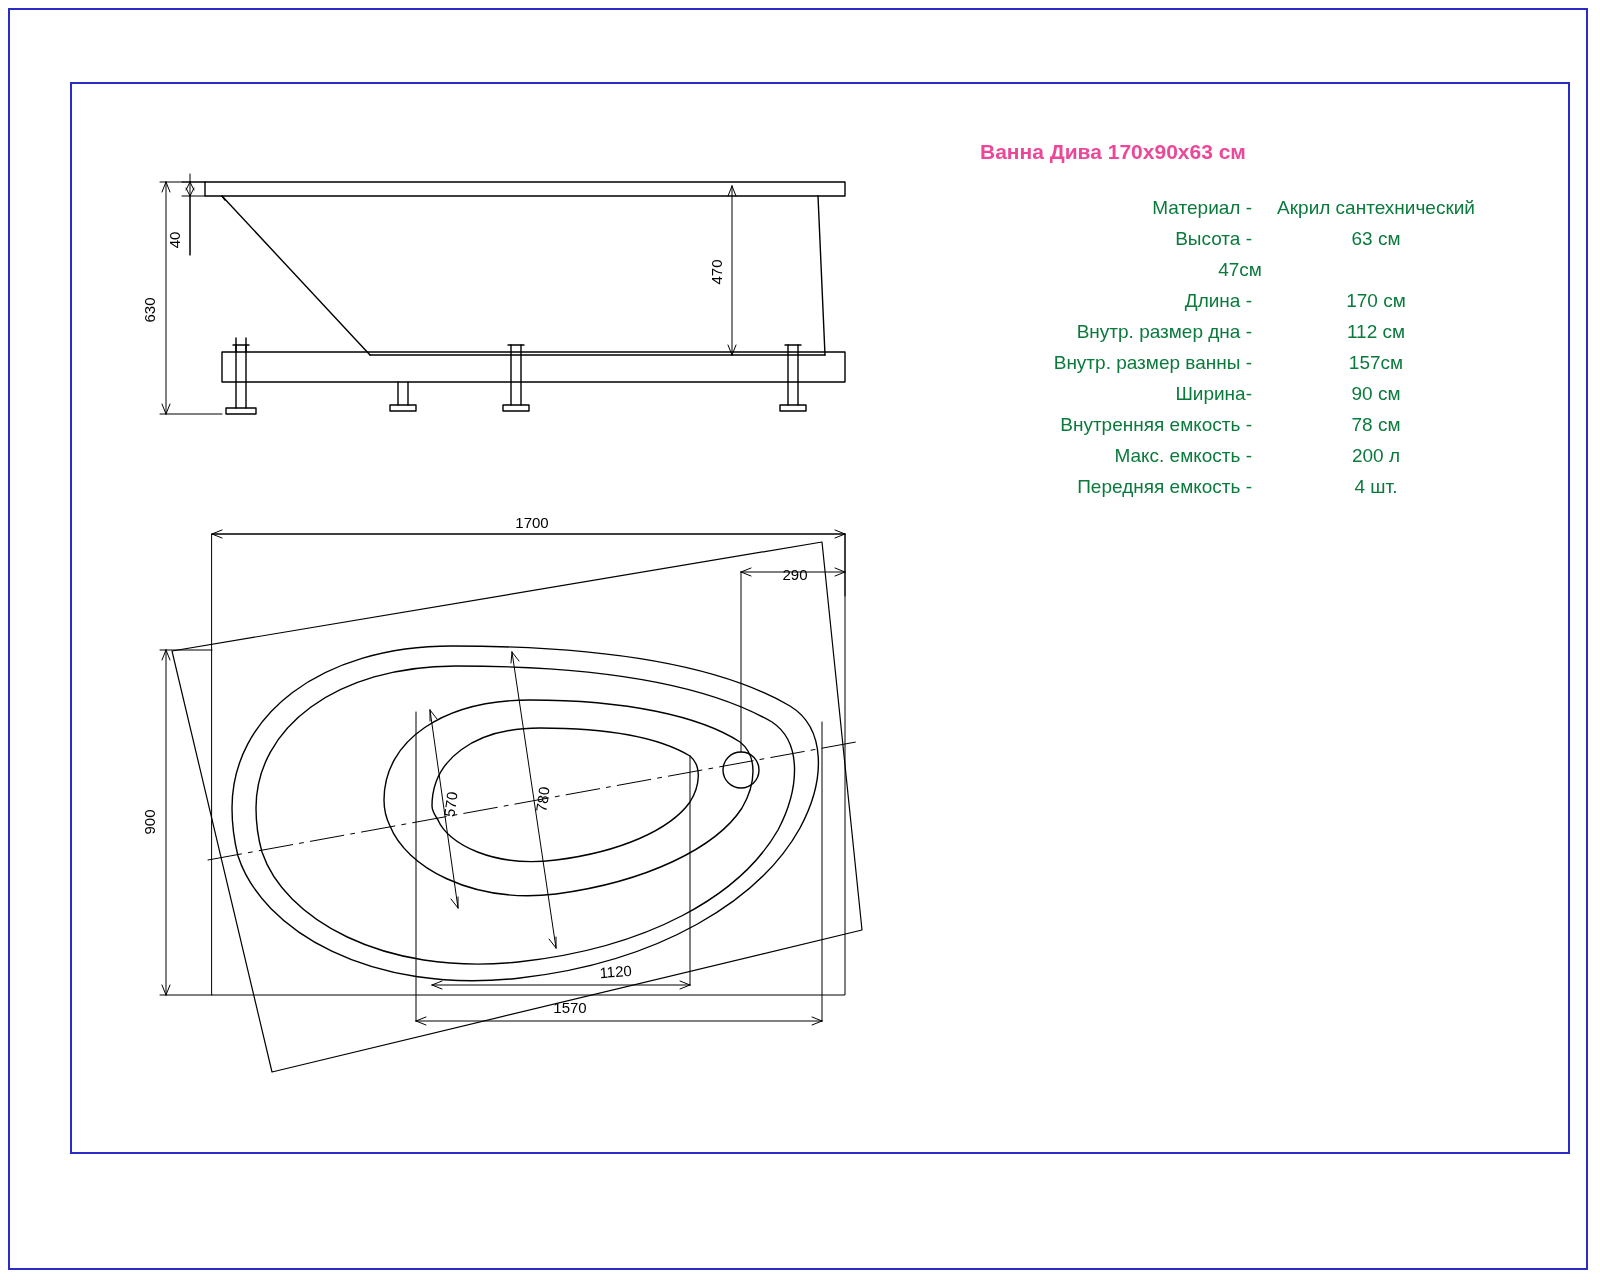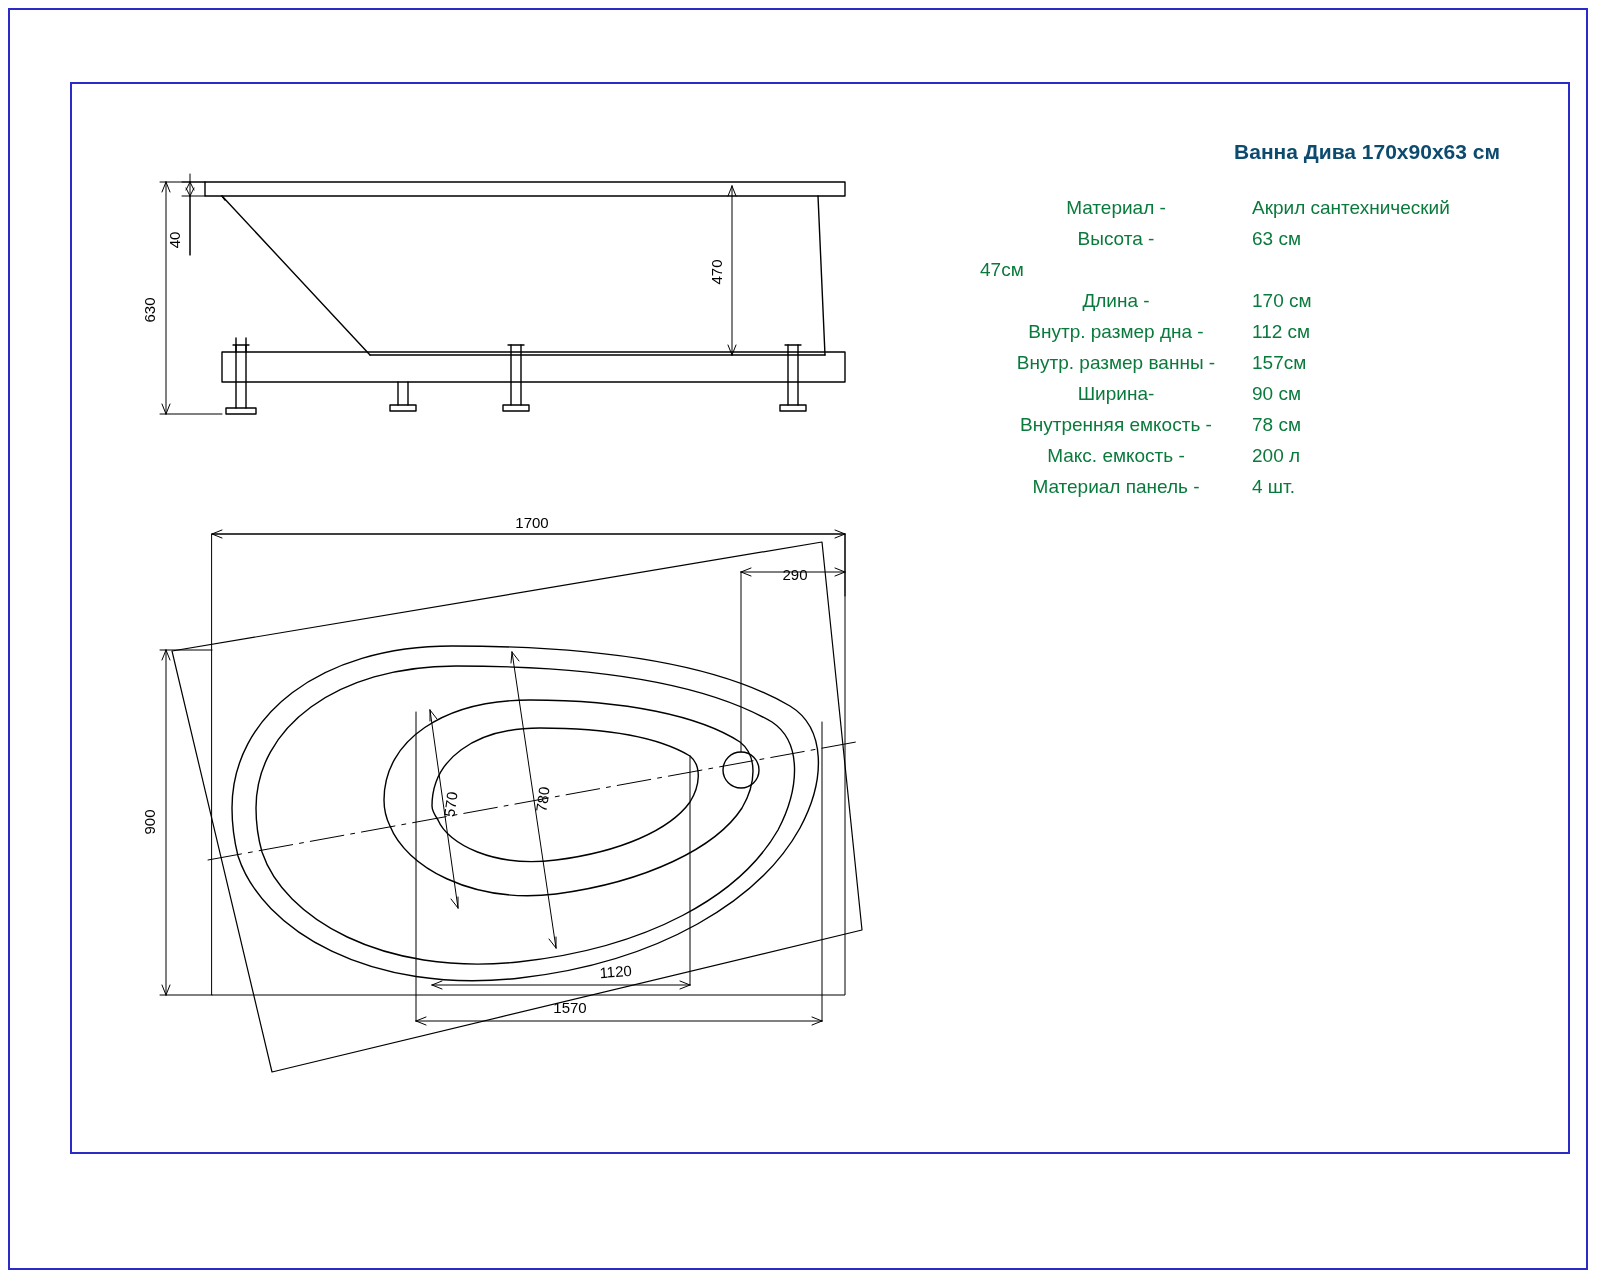--- a/index.html
+++ b/index.html
@@ -2,24 +2,24 @@
 <html><head>
 <meta charset="utf-8">
 <style>
   html,body{margin:0;padding:0;background:#ffffff;}
   body{width:1600px;height:1280px;position:relative;font-family:"Liberation Sans",sans-serif;overflow:hidden;}
   #sheet{position:absolute;left:0;top:0;width:1600px;height:1280px;}
   .frame-outer{position:absolute;left:8px;top:8px;width:1580px;height:1262px;border:2px solid #2b2bc8;box-sizing:border-box;}
   .frame-inner{position:absolute;left:70px;top:82px;width:1500px;height:1072px;border:2px solid #2b2bc8;box-sizing:border-box;}
   svg{position:absolute;left:0;top:0;}
   .spec{position:absolute;left:980px;top:140px;width:520px;color:#0a7a3c;}
-  .spec-title{font-size:21px;font-weight:bold;color:#0c4a6e;text-align:right;margin:0 0 28px 0;white-space:nowrap;}
+  .spec-title{font-size:21px;font-weight:bold;color:#ec4899;text-align:left;margin:0 0 28px 0;white-space:nowrap;}
   .spec-row{display:flex;align-items:baseline;font-size:19px;line-height:31px;}
-  .spec-label{width:272px;text-align:center;white-space:nowrap;}
-  .spec-value{flex:1;white-space:nowrap;}
+  .spec-label{width:272px;text-align:right;white-space:nowrap;}
+  .spec-value{flex:1;text-align:center;white-space:nowrap;}
 </style>
 </head>
 <body>
 
 <div id="sheet">
 
   <div class="frame-outer"></div>
   <div class="frame-inner"></div>
 
   <svg width="1600" height="1280">
@@ -218,18 +218,18 @@
     </div>
     <div class="spec-row">
       <span class="spec-label">Внутренняя емкость -</span>
       <span class="spec-value">78 см</span>
     </div>
     <div class="spec-row">
       <span class="spec-label">Макс. емкость -</span>
       <span class="spec-value">200 л</span>
     </div>
     <div class="spec-row">
-      <span class="spec-label">Материал панель -</span>
+      <span class="spec-label">Передняя емкость -</span>
       <span class="spec-value">4 шт.</span>
     </div>
   </div>
 
 </div>
 
 </body></html>

